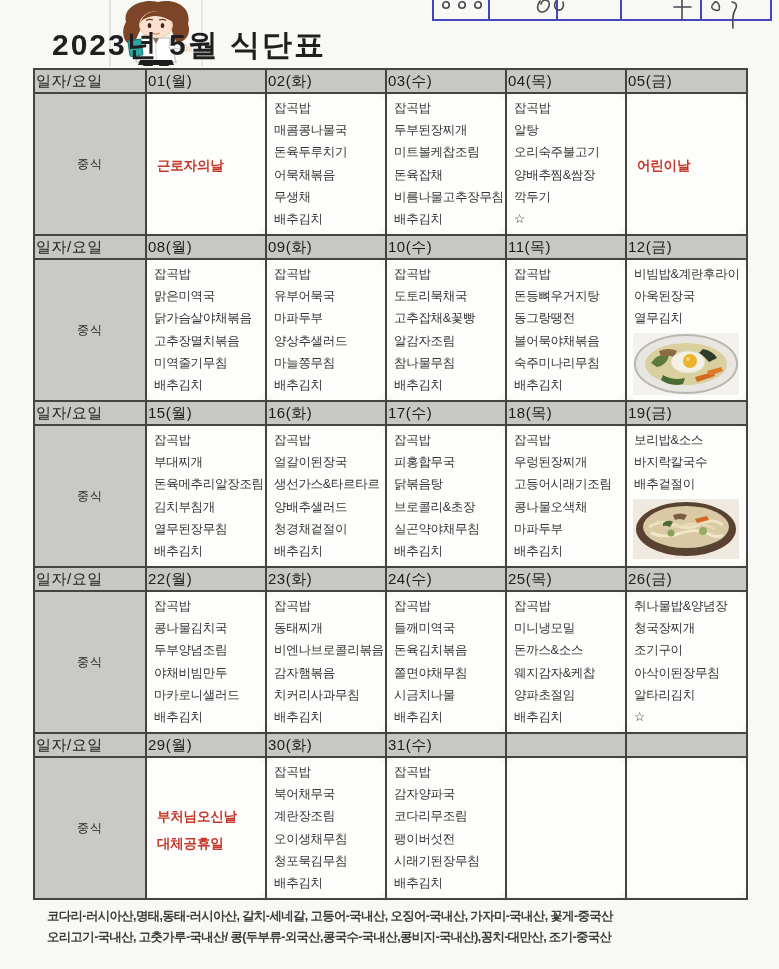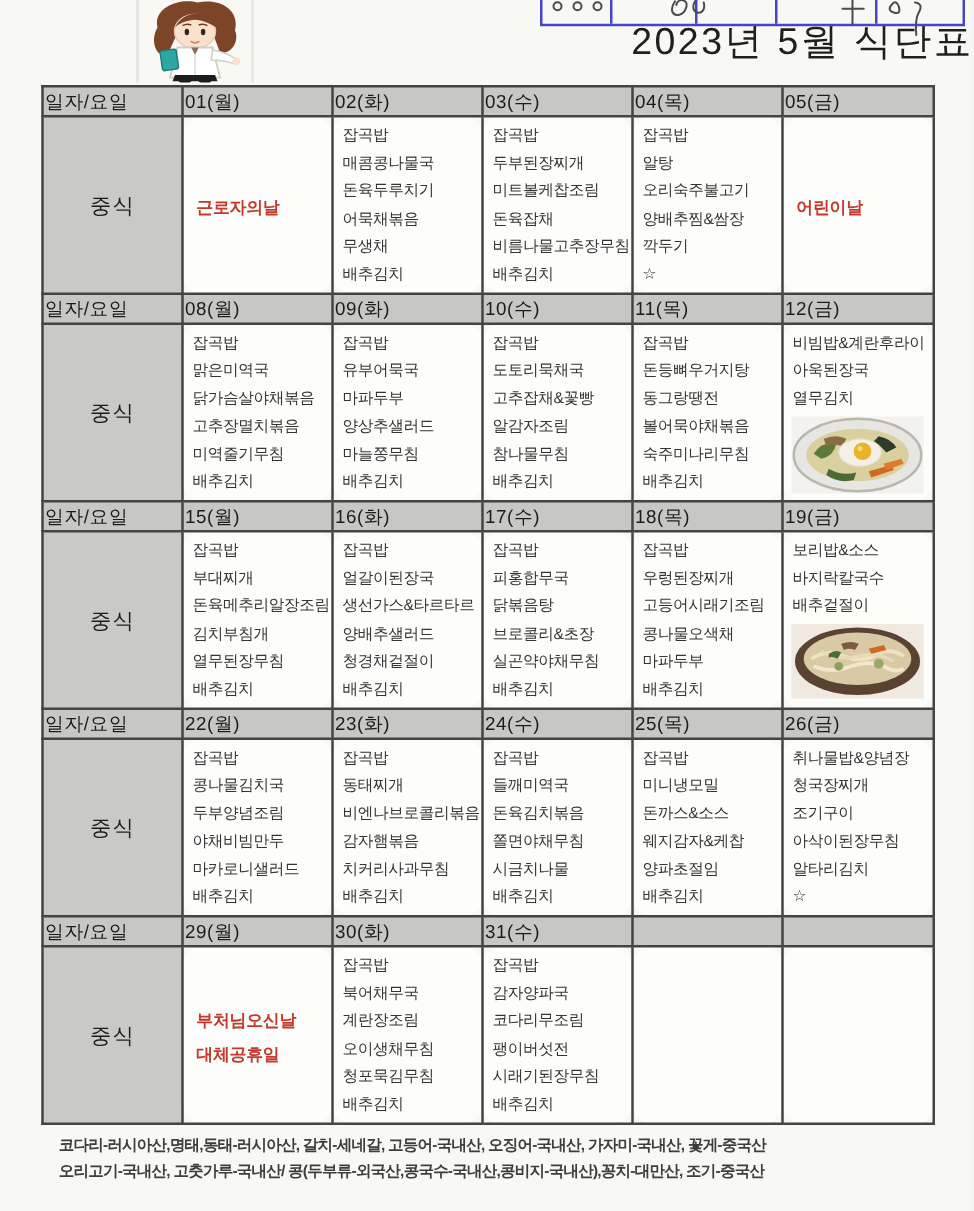--- a/index.html
+++ b/index.html
@@ -6,42 +6,42 @@
   .page {
     position:relative; width:779px; height:969px; overflow:hidden;
     background:#f8f8f5;
     font-family:"Liberation Sans","DejaVu Sans",sans-serif;
     color:#2d2d2d;
   }
   
   .header { position:relative; height:66px; }
   .mascot { position:absolute; left:96px; top:0; }
   .page-title {
-    position:absolute; left:0; right:0; top:13px; text-align:right;
-    padding-left:40px; font-size:30px; font-weight:normal; color:#1f1f1f;
-    letter-spacing:2px; margin:0;
+    position:absolute; left:0; right:0; top:13px; text-align:left;
+    padding-left:40px; font-size:30px; font-weight:bold; color:#1f1f1f;
+    letter-spacing:2px; margin:12px;
   }
   .sign-box {
     position:absolute; left:432px; top:-4px; width:336px; height:19px;
     border:2px solid #4646c2; border-top-width:4px;
   }
   .sign-box .divider { position:absolute; top:0; bottom:0; width:2px; background:#4646c2; }
   .scribbles { position:absolute; left:430px; top:0; overflow:visible; pointer-events:none; }
   
   table.menu-table {
     border-collapse:collapse; table-layout:fixed;
     margin:2px 0 0 33px; width:713px;
   }
   .menu-table td { border:2px solid #45443f; }
   td.day-hdr {
     background:#c7c7c4; height:20px; text-align:left;
     font-size:15px; color:#1c1c1c; letter-spacing:0.5px;
   }
   td.row-label {
-    background:#c9c9c6; text-align:center; font-size:17px; color:#1c1c1c;
+    background:#c9c9c6; text-align:center; font-size:12px; color:#1c1c1c;
     letter-spacing:1px;
   }
   td.menu-cell {
     background:#fdfdfb; vertical-align:top; height:137px;
     padding:3px 1px 0 7px;
     border-radius:16px;
   }
   td.menu-cell.holiday-cell { vertical-align:middle; padding-left:10px; }
   ul.menu-list { list-style:none; margin:0; padding:0; }
   ul.menu-list li {

